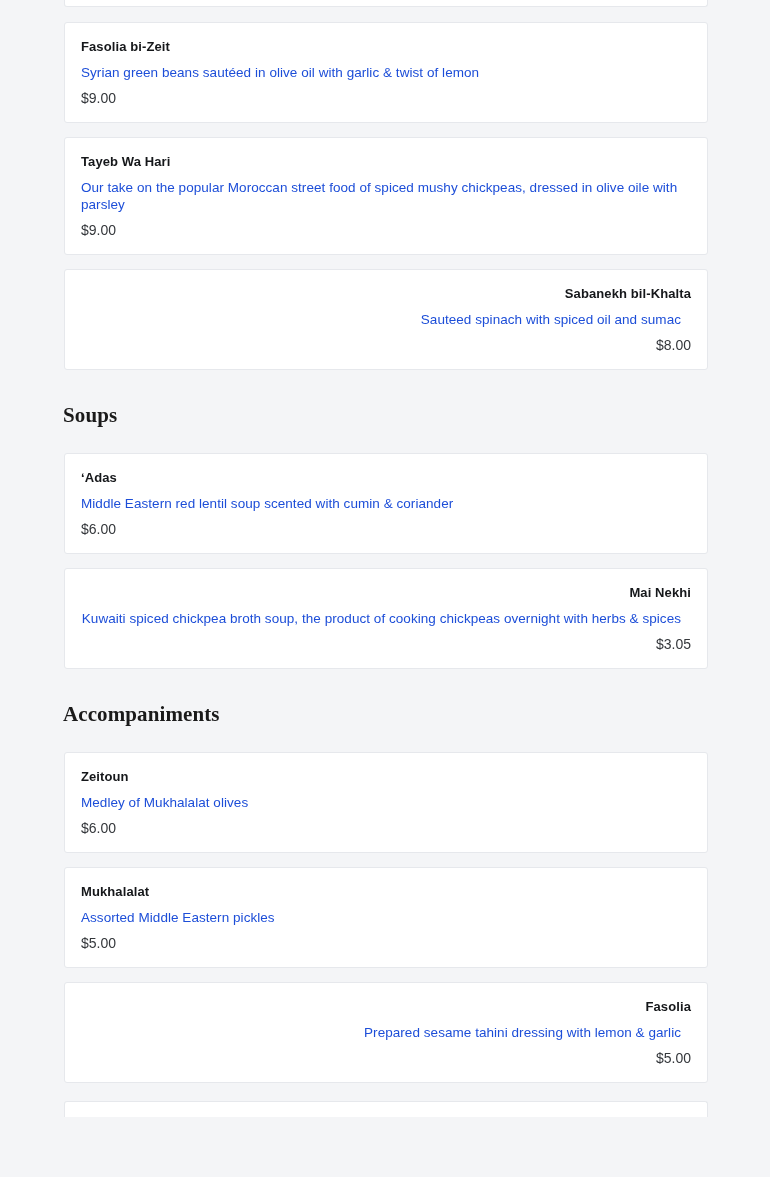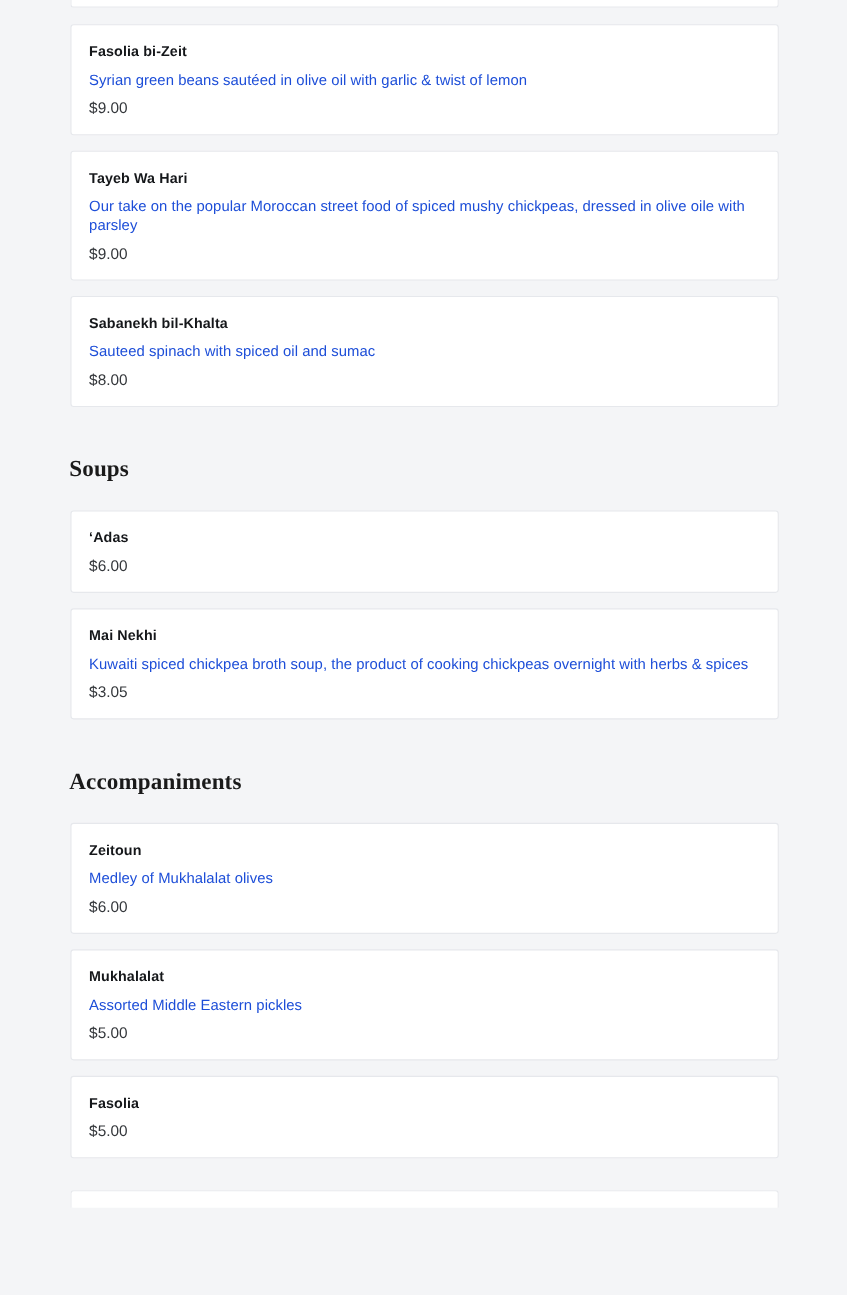--- a/index.html
+++ b/index.html
@@ -49,21 +49,21 @@
 
   .menu-card {
     position: relative;
     width: 644px;
     margin: 0 0 14px 64px;
     background: #ffffff;
     border: 1px solid #e6e8ec;
     border-radius: 3px;
     padding: 16px 16px 16px 16px;
   }
-  .menu-card:last-child { margin-bottom: 15px; }
+  .menu-card:last-child { margin-bottom: 4px; text-align: right; }
 
   .item-title {
     font-family: "Liberation Sans", sans-serif;
     font-size: 13px;
     font-weight: 700;
     color: #15171a;
     line-height: 16px;
     letter-spacing: 0.1px;
     margin: 0 0 9px 0;
   }
@@ -142,20 +142,21 @@
 
   <div class="section">
     <h2 class="section-heading">Soups</h2>
 
     <div class="gap-after-heading"></div>
 
     <ul class="cards">
 
       <li class="menu-card">
         <div class="item-title">ʻAdas</div>
+        <div class="item-desc">Middle Eastern red lentil soup scented with cumin &amp; coriander</div>
         <div class="item-price">$6.00</div>
       </li>
 
       <li class="menu-card">
         <div class="item-title">Mai Nekhi</div>
         <div class="item-desc">Kuwaiti spiced chickpea broth soup, the product of cooking chickpeas overnight with herbs &amp; spices</div>
         <div class="item-price">$3.05</div>
       </li>
 
     </ul>
@@ -177,20 +178,21 @@
       </li>
 
       <li class="menu-card">
         <div class="item-title">Mukhalalat</div>
         <div class="item-desc">Assorted Middle Eastern pickles</div>
         <div class="item-price">$5.00</div>
       </li>
 
       <li class="menu-card">
         <div class="item-title">Fasolia</div>
+        <div class="item-desc">Prepared sesame tahini dressing with lemon &amp; garlic</div>
         <div class="item-price">$5.00</div>
       </li>
 
     </ul>
   </div>
 
   <div class="gap-between-sections" style="height:14px;"></div>
 
   <div class="card-clip-bottom"></div>
 

